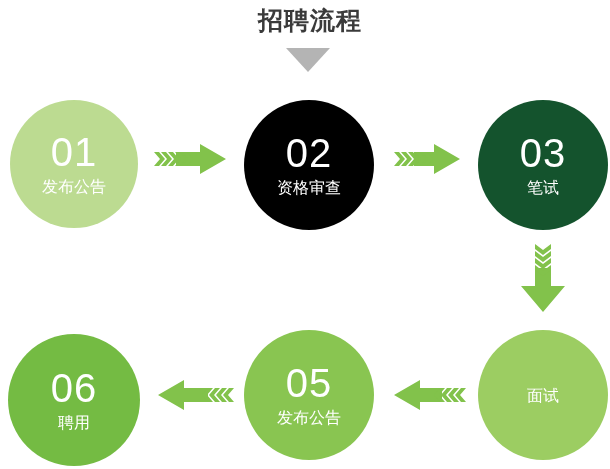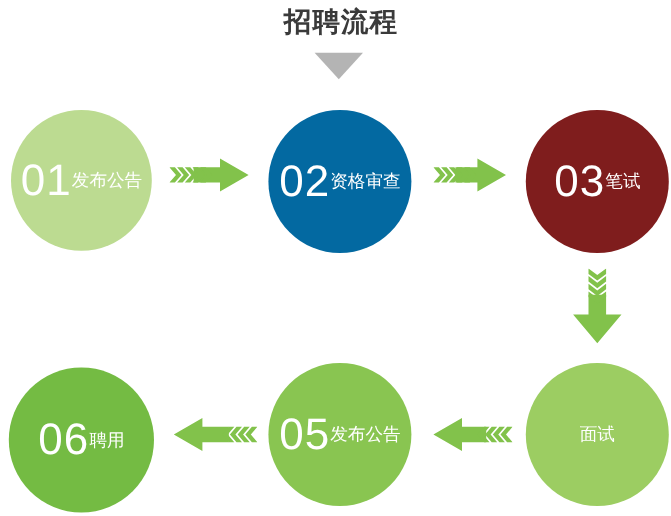--- a/index.html
+++ b/index.html
@@ -50,20 +50,21 @@
     border-left: 22px solid transparent;
     border-right: 22px solid transparent;
     border-top: 24px solid #b4b4b4;
   }
 
   
   .node {
     position: absolute;
     border-radius: 50%;
     display: flex;
+    flex-direction: column;
     align-items: center;
     justify-content: center;
   }
   .node-num {
     color: #ffffff;
     font-size: 40px;
     font-weight: 300;
     line-height: 44px;
     letter-spacing: 1px;
   }
@@ -103,39 +104,39 @@
         <path d="M46 4 L72 19 L46 34 L46 26 L22 26 L22 12 L46 12 Z"></path>
         <path d="M0 12 L5 12 L11 19 L5 26 L0 26 L6 19 Z"></path>
         <path d="M7 12 L12 12 L18 19 L12 26 L7 26 L13 19 Z"></path>
         <path d="M14 12 L19 12 L25 19 L19 26 L14 26 L20 19 Z"></path>
         <path d="M21 12 L26 12 L32 19 L26 26 L21 26 L27 19 Z"></path>
         <path d="M28 12 L33 12 L39 19 L33 26 L28 26 L34 19 Z"></path>
       </g>
     </svg>
   </div>
 
-  <div class="node" style="left:244px; top:100px; width:130px; height:130px; background:#0369a1;">
+  <div class="node" style="left:244px; top:100px; width:130px; height:130px; background:#000000;">
     <div class="node-num">02</div>
     <div class="node-label">资格审查</div>
   </div>
 
   <div class="arrow" style="left:394px; top:140px;">
     <svg width="72" height="38" viewBox="0 0 72 38">
       <g fill="#82c24b">
         <path d="M40 4 L66 19 L40 34 L40 26 L20 26 L20 12 L40 12 Z"></path>
         <path d="M0 12 L5 12 L11 19 L5 26 L0 26 L6 19 Z"></path>
         <path d="M7 12 L12 12 L18 19 L12 26 L7 26 L13 19 Z"></path>
         <path d="M14 12 L19 12 L25 19 L19 26 L14 26 L20 19 Z"></path>
         <path d="M21 12 L26 12 L32 19 L26 26 L21 26 L27 19 Z"></path>
         <path d="M28 12 L33 12 L39 19 L33 26 L28 26 L34 19 Z"></path>
       </g>
     </svg>
   </div>
 
-  <div class="node" style="left:478px; top:100px; width:130px; height:130px; background:#7f1d1d;">
+  <div class="node" style="left:478px; top:100px; width:130px; height:130px; background:#14532d;">
     <div class="node-num">03</div>
     <div class="node-label">笔试</div>
   </div>
 
   <div class="arrow" style="left:513px; top:244px;">
     <svg width="60" height="72" viewBox="0 0 60 72">
       <g fill="#82c24b">
         <path d="M30 68 L8 42 L22 42 L22 24 L38 24 L38 42 L52 42 Z"></path>
         <path d="M22 0 L22 5 L30 11 L38 5 L38 0 L30 6 Z"></path>
         <path d="M22 7 L22 12 L30 18 L38 12 L38 7 L30 13 Z"></path>

